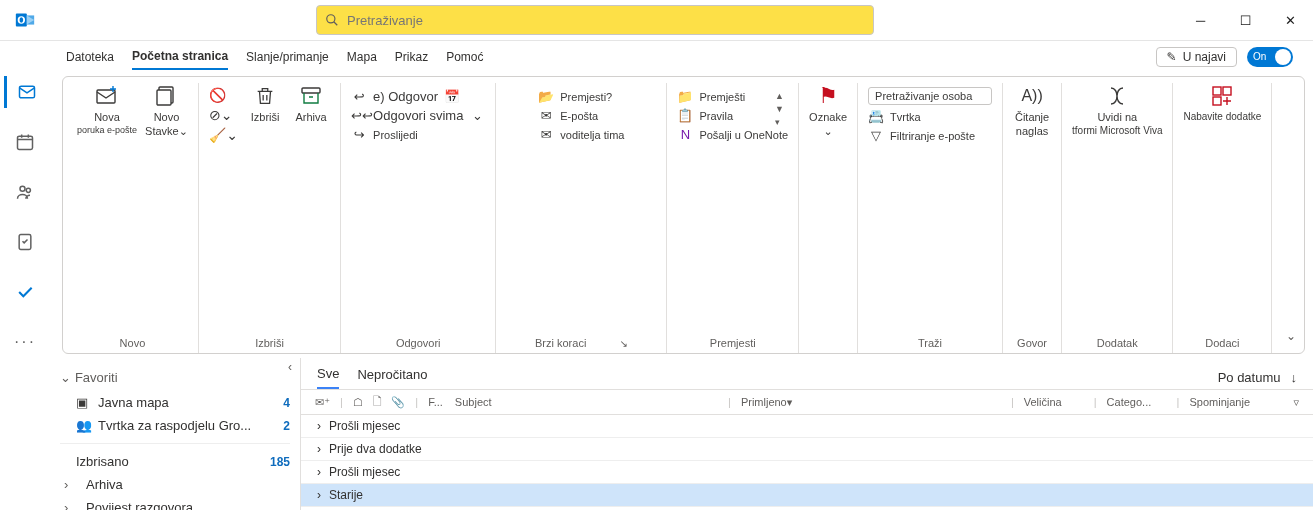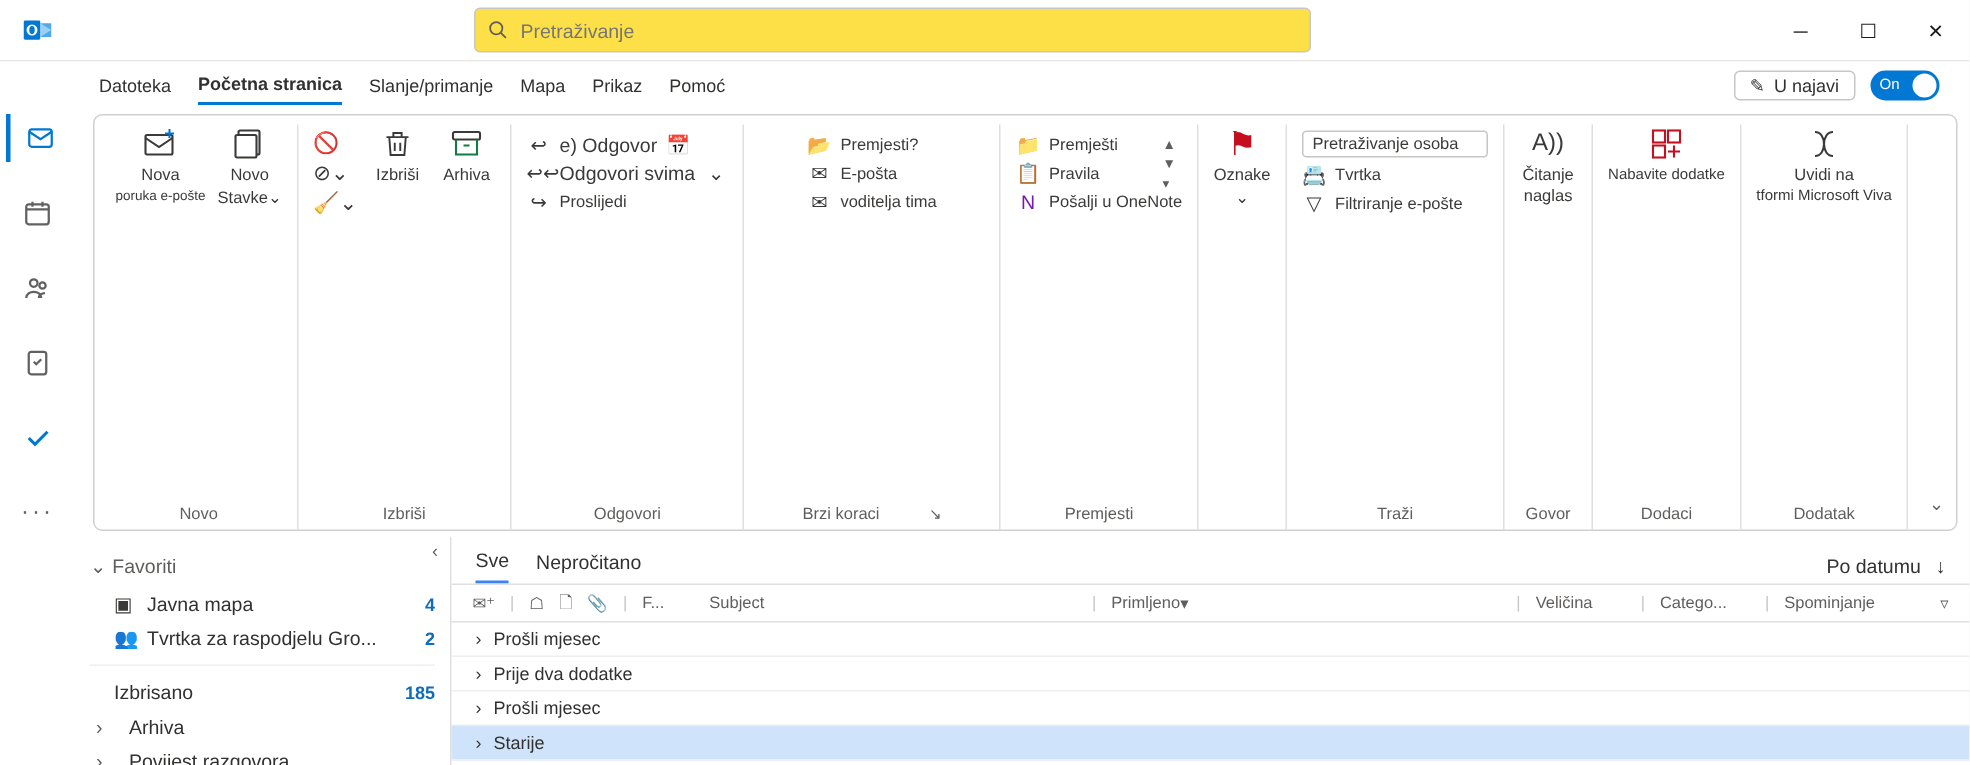--- a/index.html
+++ b/index.html
@@ -41,21 +41,21 @@
 .fitem .fname{flex:1}
 .fitem .count{color:#0f6cbd;font-weight:600;font-size:12px}
 .fchevron{color:#605e5c;margin-right:4px;width:10px;display:inline-block}
 .maillist{flex:1;display:flex;flex-direction:column}
 .mtabs{display:flex;align-items:center;padding:8px 16px 0 16px;gap:18px;font-size:13px}
 .mtabs .mtab{padding-bottom:6px}
 .mtabs .mtab.active{font-weight:400;border-bottom:2px solid #3b82f6}
 .sortby{margin-left:auto;display:flex;gap:10px;align-items:center;color:#323130}
 .colhdr{display:flex;align-items:center;border-top:1px solid #e1dfdd;border-bottom:1px solid #e1dfdd;height:24px;font-size:11px;color:#605e5c;padding-left:14px;gap:10px}
 .colhdr .pipe{color:#c8c6c4}
-.colhdr .subject{flex:1;margin-left:20px}
+.colhdr .subject{flex:1;margin-left:2px}
 .colhdr .col{display:flex;align-items:center}
 .grouprow{display:flex;align-items:center;height:22px;border-bottom:1px solid #eee;padding-left:16px;font-size:12px;color:#323130;gap:8px}
 .grouprow.selected{background:#cfe4fa}
 .msg{font-size:12px;color:#605e5c;text-align:center;padding:12px}
 svg{display:block}
 </style>
 </head>
 <body>
 
 <div class="titlebar">
@@ -284,44 +284,44 @@
       <div class="vbtn">
         <div class="ic" style="font-size:16px">A))</div>
         <span>Čitanje</span>
         <span>naglas</span>
       </div>
       <div class="label">Govor</div>
     </div>
 
     <div class="rgroup">
       <div class="vbtn">
+        <div class="ic">
+            <svg width="26" height="24" viewBox="0 0 24 24" fill="none" stroke="#3b3a39" stroke-width="1.4">
+              <path d="M6 4c4 0 6 4 6 8s-2 8-6 8M18 4c-4 0-6 4-6 8s2 8 6 8"></path>
+            </svg>
+          </div>
+        <span>Uvidi na</span>
+        <span style="font-size:10px">tformi Microsoft Viva</span>
+      </div>
+      <div class="label">Dodatak</div>
+    </div>
+
+    <div class="rgroup">
+      <div class="vbtn">
         <div class="ic" style="color:#c50f1f">
             <svg width="24" height="24" viewBox="0 0 24 24" fill="none" stroke="#c50f1f" stroke-width="1.4">
               <rect x="3" y="3" width="8" height="8"></rect>
               <rect x="13" y="3" width="8" height="8"></rect>
               <rect x="3" y="13" width="8" height="8"></rect>
               <path d="M17 13v8M13 17h8"></path>
             </svg>
           </div>
         <span style="font-size:10px">Nabavite dodatke</span>
       </div>
       <div class="label">Dodaci</div>
-    </div>
-
-    <div class="rgroup">
-      <div class="vbtn">
-        <div class="ic">
-            <svg width="26" height="24" viewBox="0 0 24 24" fill="none" stroke="#3b3a39" stroke-width="1.4">
-              <path d="M6 4c4 0 6 4 6 8s-2 8-6 8M18 4c-4 0-6 4-6 8s2 8 6 8"></path>
-            </svg>
-          </div>
-        <span>Uvidi na</span>
-        <span style="font-size:10px">tformi Microsoft Viva</span>
-      </div>
-      <div class="label">Dodatak</div>
     </div>
 
     <div style="position:absolute;right:8px;bottom:10px;color:#605e5c">⌄</div>
   </div>
 </div>
 
 <div class="body">
   <div class="folderpane">
     <div class="collapse">‹</div>
     <div class="fhead">

